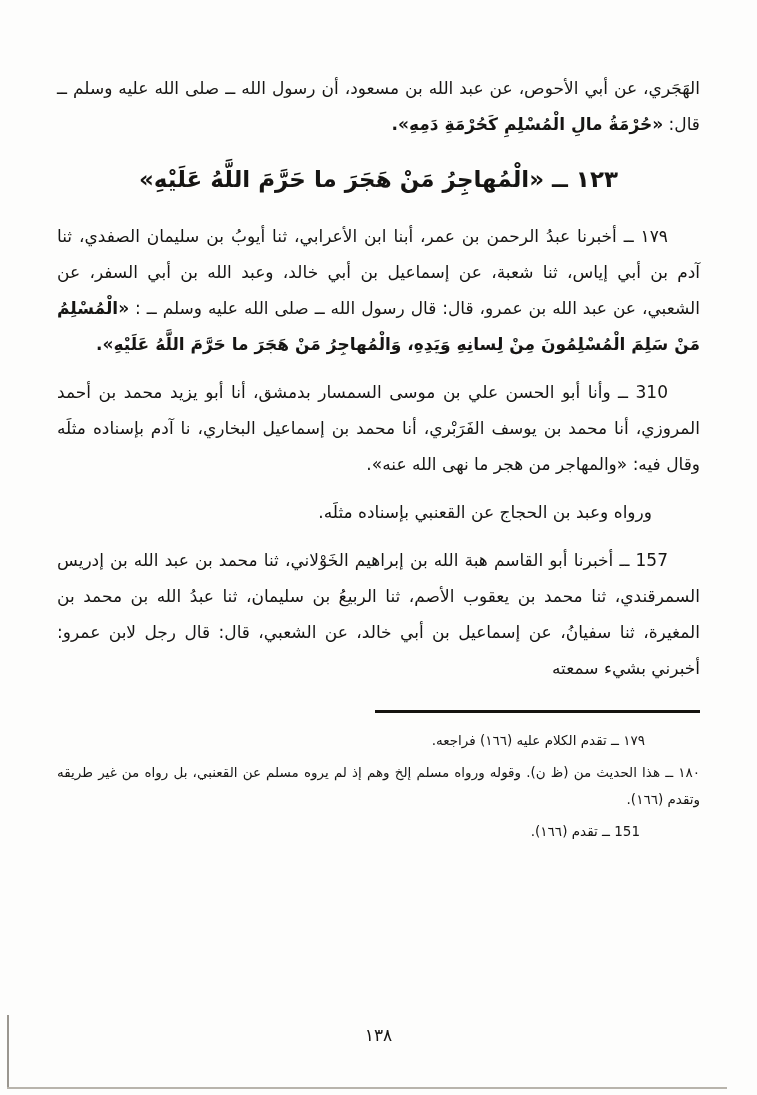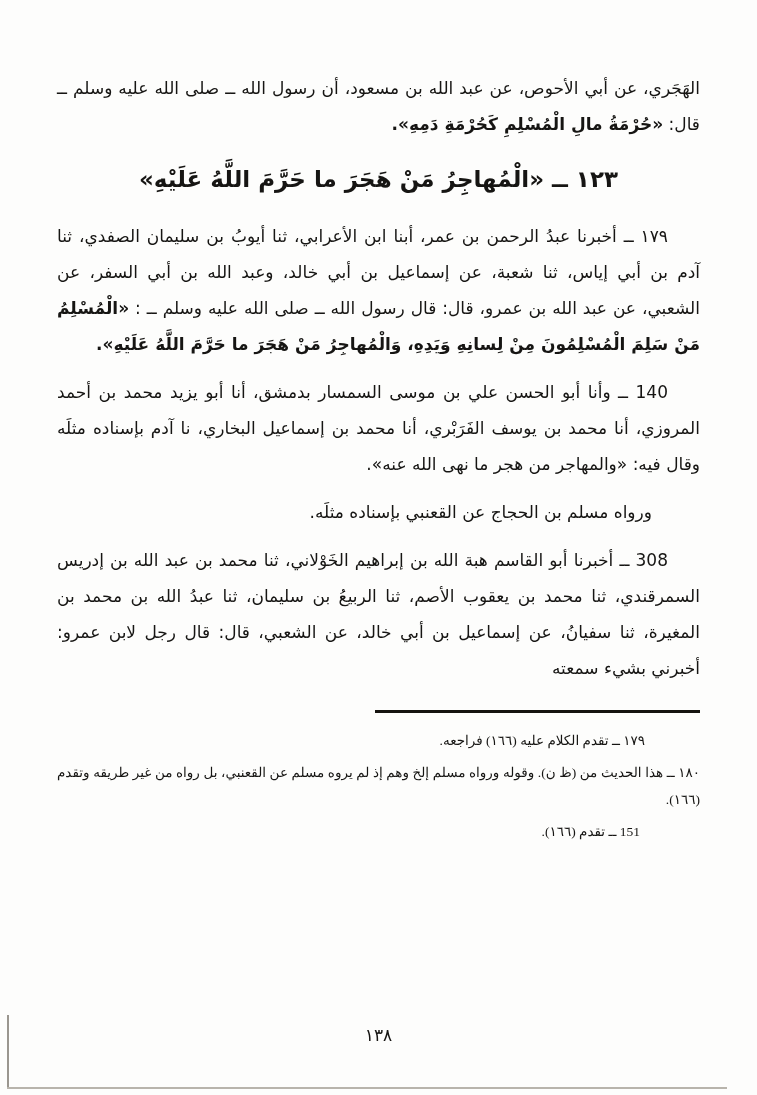--- a/index.html
+++ b/index.html
@@ -46,21 +46,20 @@
     width: 325px;
     height: 3px;
     background: #15130f;
     margin: 0 0 14px auto; 
   }
   .footnote {
     font-size: 13.5px;
     line-height: 27px;
     text-align: justify;
     margin-bottom: 5px;
-    font-family: Liberation Serif, serif;
   }
   .fn-indent { text-indent: 55px; }
   .fn-indent-lg { text-indent: 60px; }
   .page-number {
     position: absolute;
     bottom: 50px;
     left: 0;
     right: 0;
     text-align: center;
     font-size: 17px;
@@ -89,25 +88,25 @@
 <div class="page">
 
   <div class="content">
 
     <p class="para no-indent"><span>الهَجَري، عن أبي الأحوص، عن عبد الله بن مسعود، أن رسول الله ــ صلى الله عليه وسلم ــ قال: </span><span class="bold">«حُرْمَةُ مالِ الْمُسْلِمِ كَحُرْمَةِ دَمِهِ».</span></p>
 
     <h2 class="heading">١٢٣ ــ «الْمُهاجِرُ مَنْ هَجَرَ ما حَرَّمَ اللَّهُ عَلَيْهِ»</h2>
 
     <p class="para"><span>١٧٩ ــ أخبرنا عبدُ الرحمن بن عمر، أبنا ابن الأعرابي، ثنا أيوبُ بن سليمان الصفدي، ثنا آدم بن أبي إياس، ثنا شعبة، عن إسماعيل بن أبي خالد، وعبد الله بن أبي السفر، عن الشعبي، عن عبد الله بن عمرو، قال: قال رسول الله ــ صلى الله عليه وسلم ــ : </span><span class="bold">«الْمُسْلِمُ مَنْ سَلِمَ الْمُسْلِمُونَ مِنْ لِسانِهِ وَيَدِهِ، وَالْمُهاجِرُ مَنْ هَجَرَ ما حَرَّمَ اللَّهُ عَلَيْهِ».</span></p>
 
-    <p class="para">140 ــ وأنا أبو الحسن علي بن موسى السمسار بدمشق، أنا أبو يزيد محمد بن أحمد المروزي، أنا محمد بن يوسف الفَرَبْري، أنا محمد بن إسماعيل البخاري، نا آدم بإسناده مثلَه وقال فيه: «والمهاجر من هجر ما نهى الله عنه».</p>
+    <p class="para">310 ــ وأنا أبو الحسن علي بن موسى السمسار بدمشق، أنا أبو يزيد محمد بن أحمد المروزي، أنا محمد بن يوسف الفَرَبْري، أنا محمد بن إسماعيل البخاري، نا آدم بإسناده مثلَه وقال فيه: «والمهاجر من هجر ما نهى الله عنه».</p>
 
-    <p class="para note-line">ورواه مسلم بن الحجاج عن القعنبي بإسناده مثلَه.</p>
+    <p class="para note-line">ورواه وعبد بن الحجاج عن القعنبي بإسناده مثلَه.</p>
 
-    <p class="para">308 ــ أخبرنا أبو القاسم هبة الله بن إبراهيم الخَوْلاني، ثنا محمد بن عبد الله بن إدريس السمرقندي، ثنا محمد بن يعقوب الأصم، ثنا الربيعُ بن سليمان، ثنا عبدُ الله بن محمد بن المغيرة، ثنا سفيانُ، عن إسماعيل بن أبي خالد، عن الشعبي، قال: قال رجل لابن عمرو: أخبرني بشيء سمعته</p>
+    <p class="para">157 ــ أخبرنا أبو القاسم هبة الله بن إبراهيم الخَوْلاني، ثنا محمد بن عبد الله بن إدريس السمرقندي، ثنا محمد بن يعقوب الأصم، ثنا الربيعُ بن سليمان، ثنا عبدُ الله بن محمد بن المغيرة، ثنا سفيانُ، عن إسماعيل بن أبي خالد، عن الشعبي، قال: قال رجل لابن عمرو: أخبرني بشيء سمعته</p>
 
   </div>
 
   <div class="footnote-area">
 
     <div class="footnote-rule"></div>
 
     <p class="footnote fn-indent">١٧٩ ــ تقدم الكلام عليه (١٦٦) فراجعه.</p>
 
     <p class="footnote">١٨٠ ــ هذا الحديث من (ظ ن). وقوله ورواه مسلم إلخ وهم إذ لم يروه مسلم عن القعنبي، بل رواه من غير طريقه وتقدم (١٦٦).</p>

